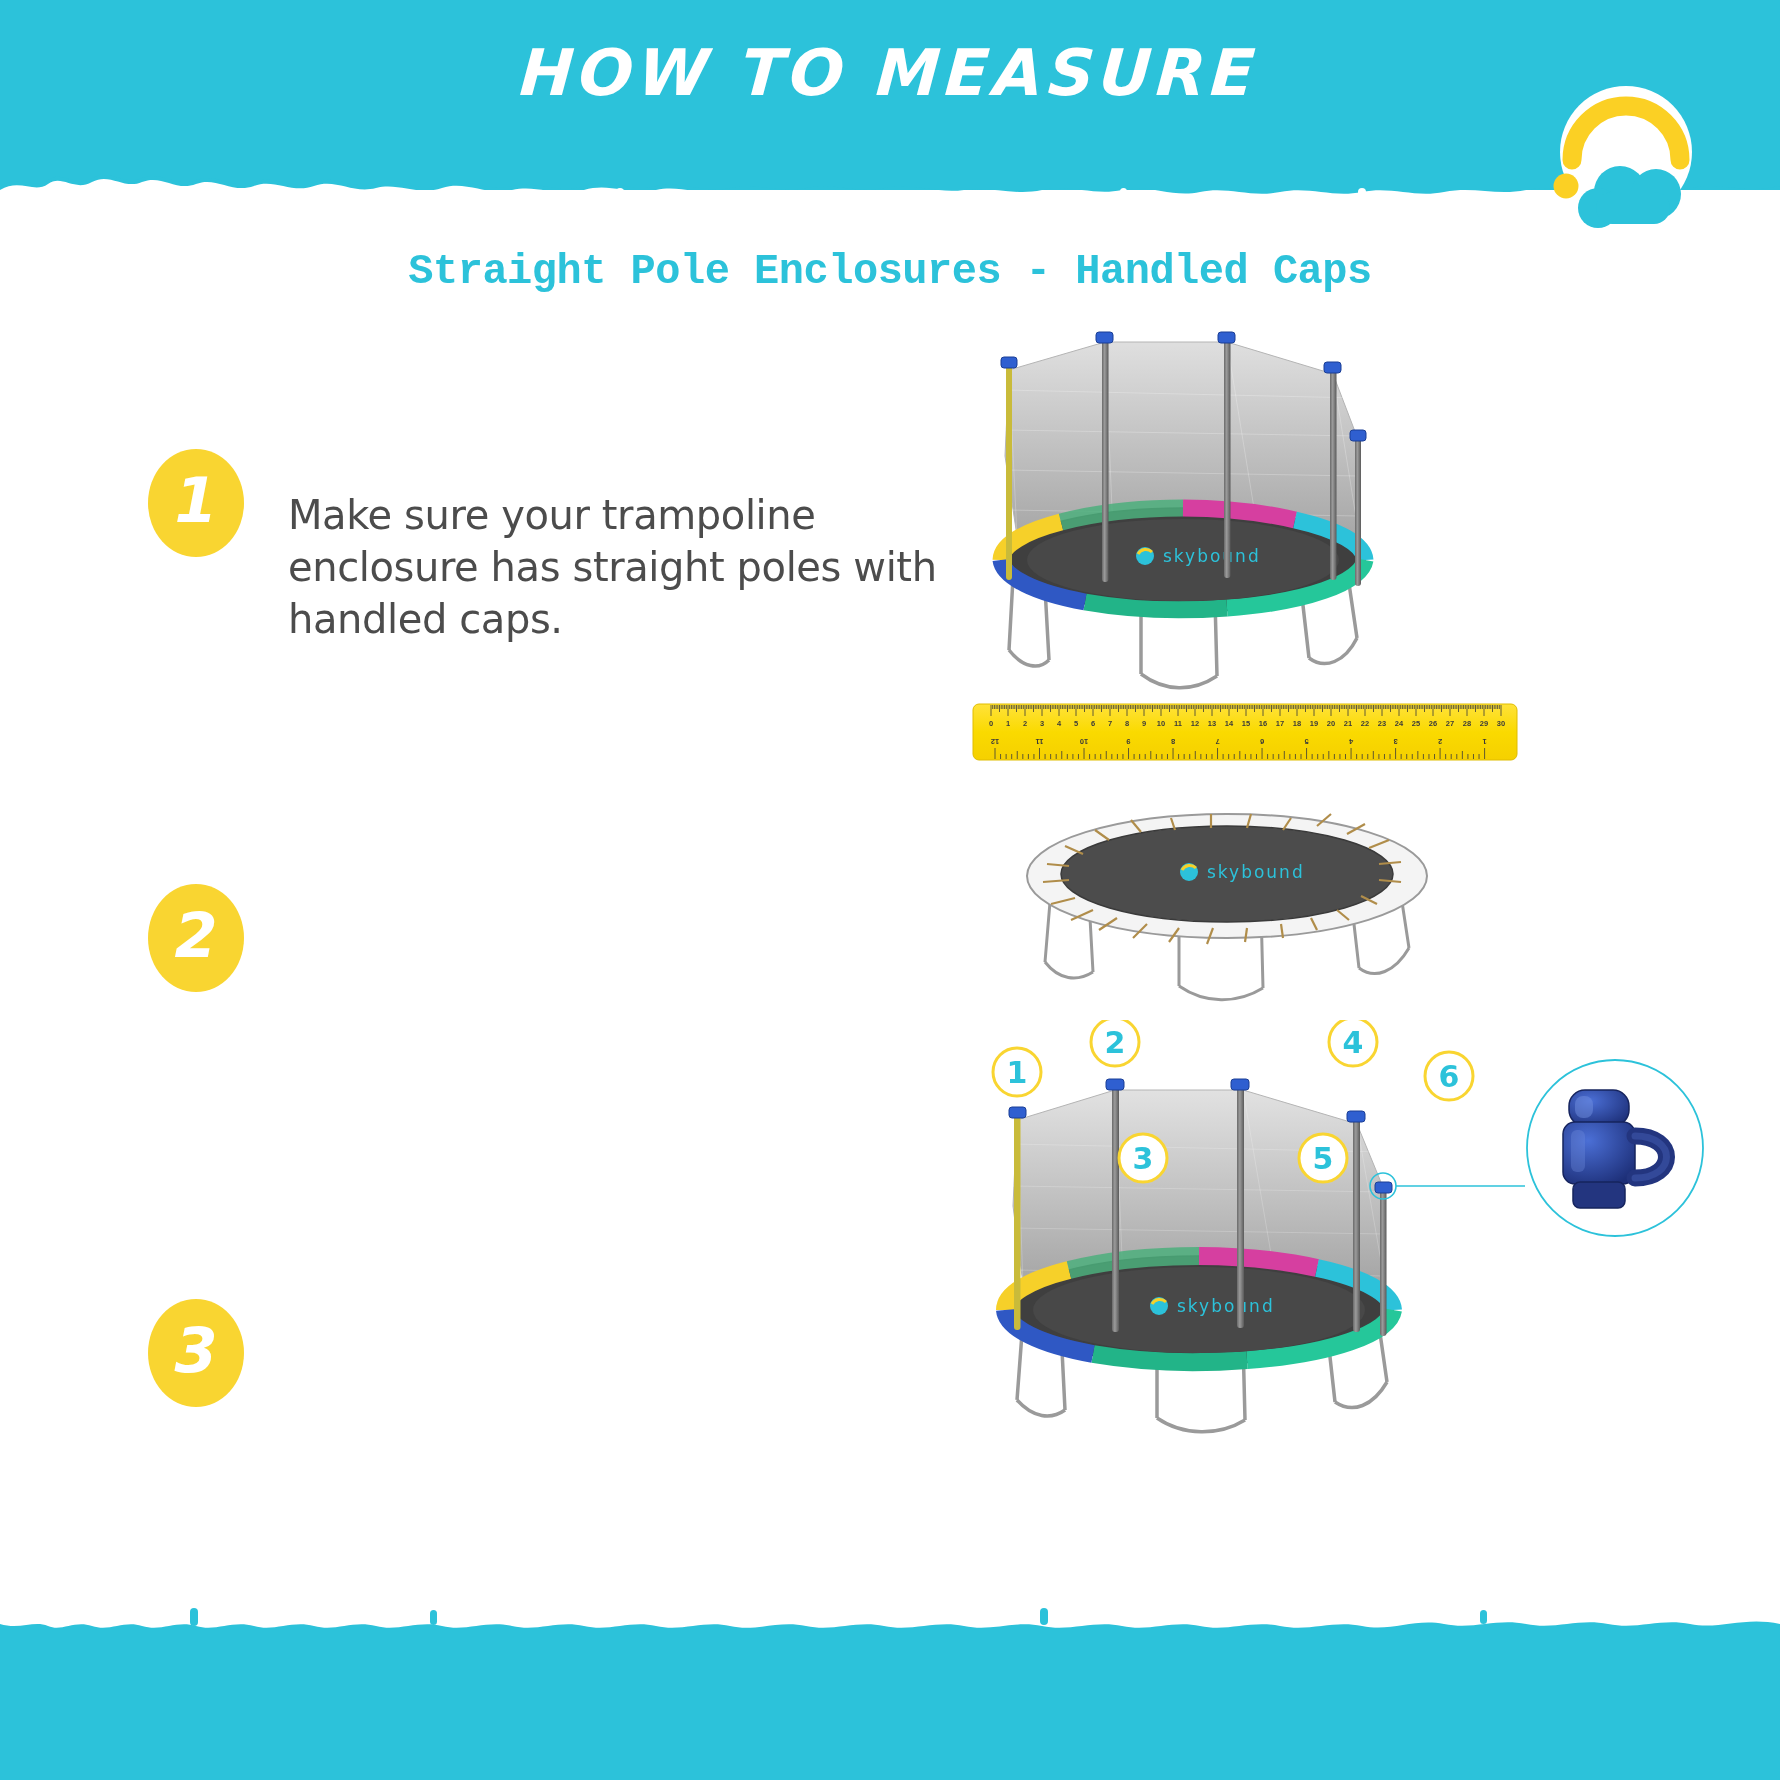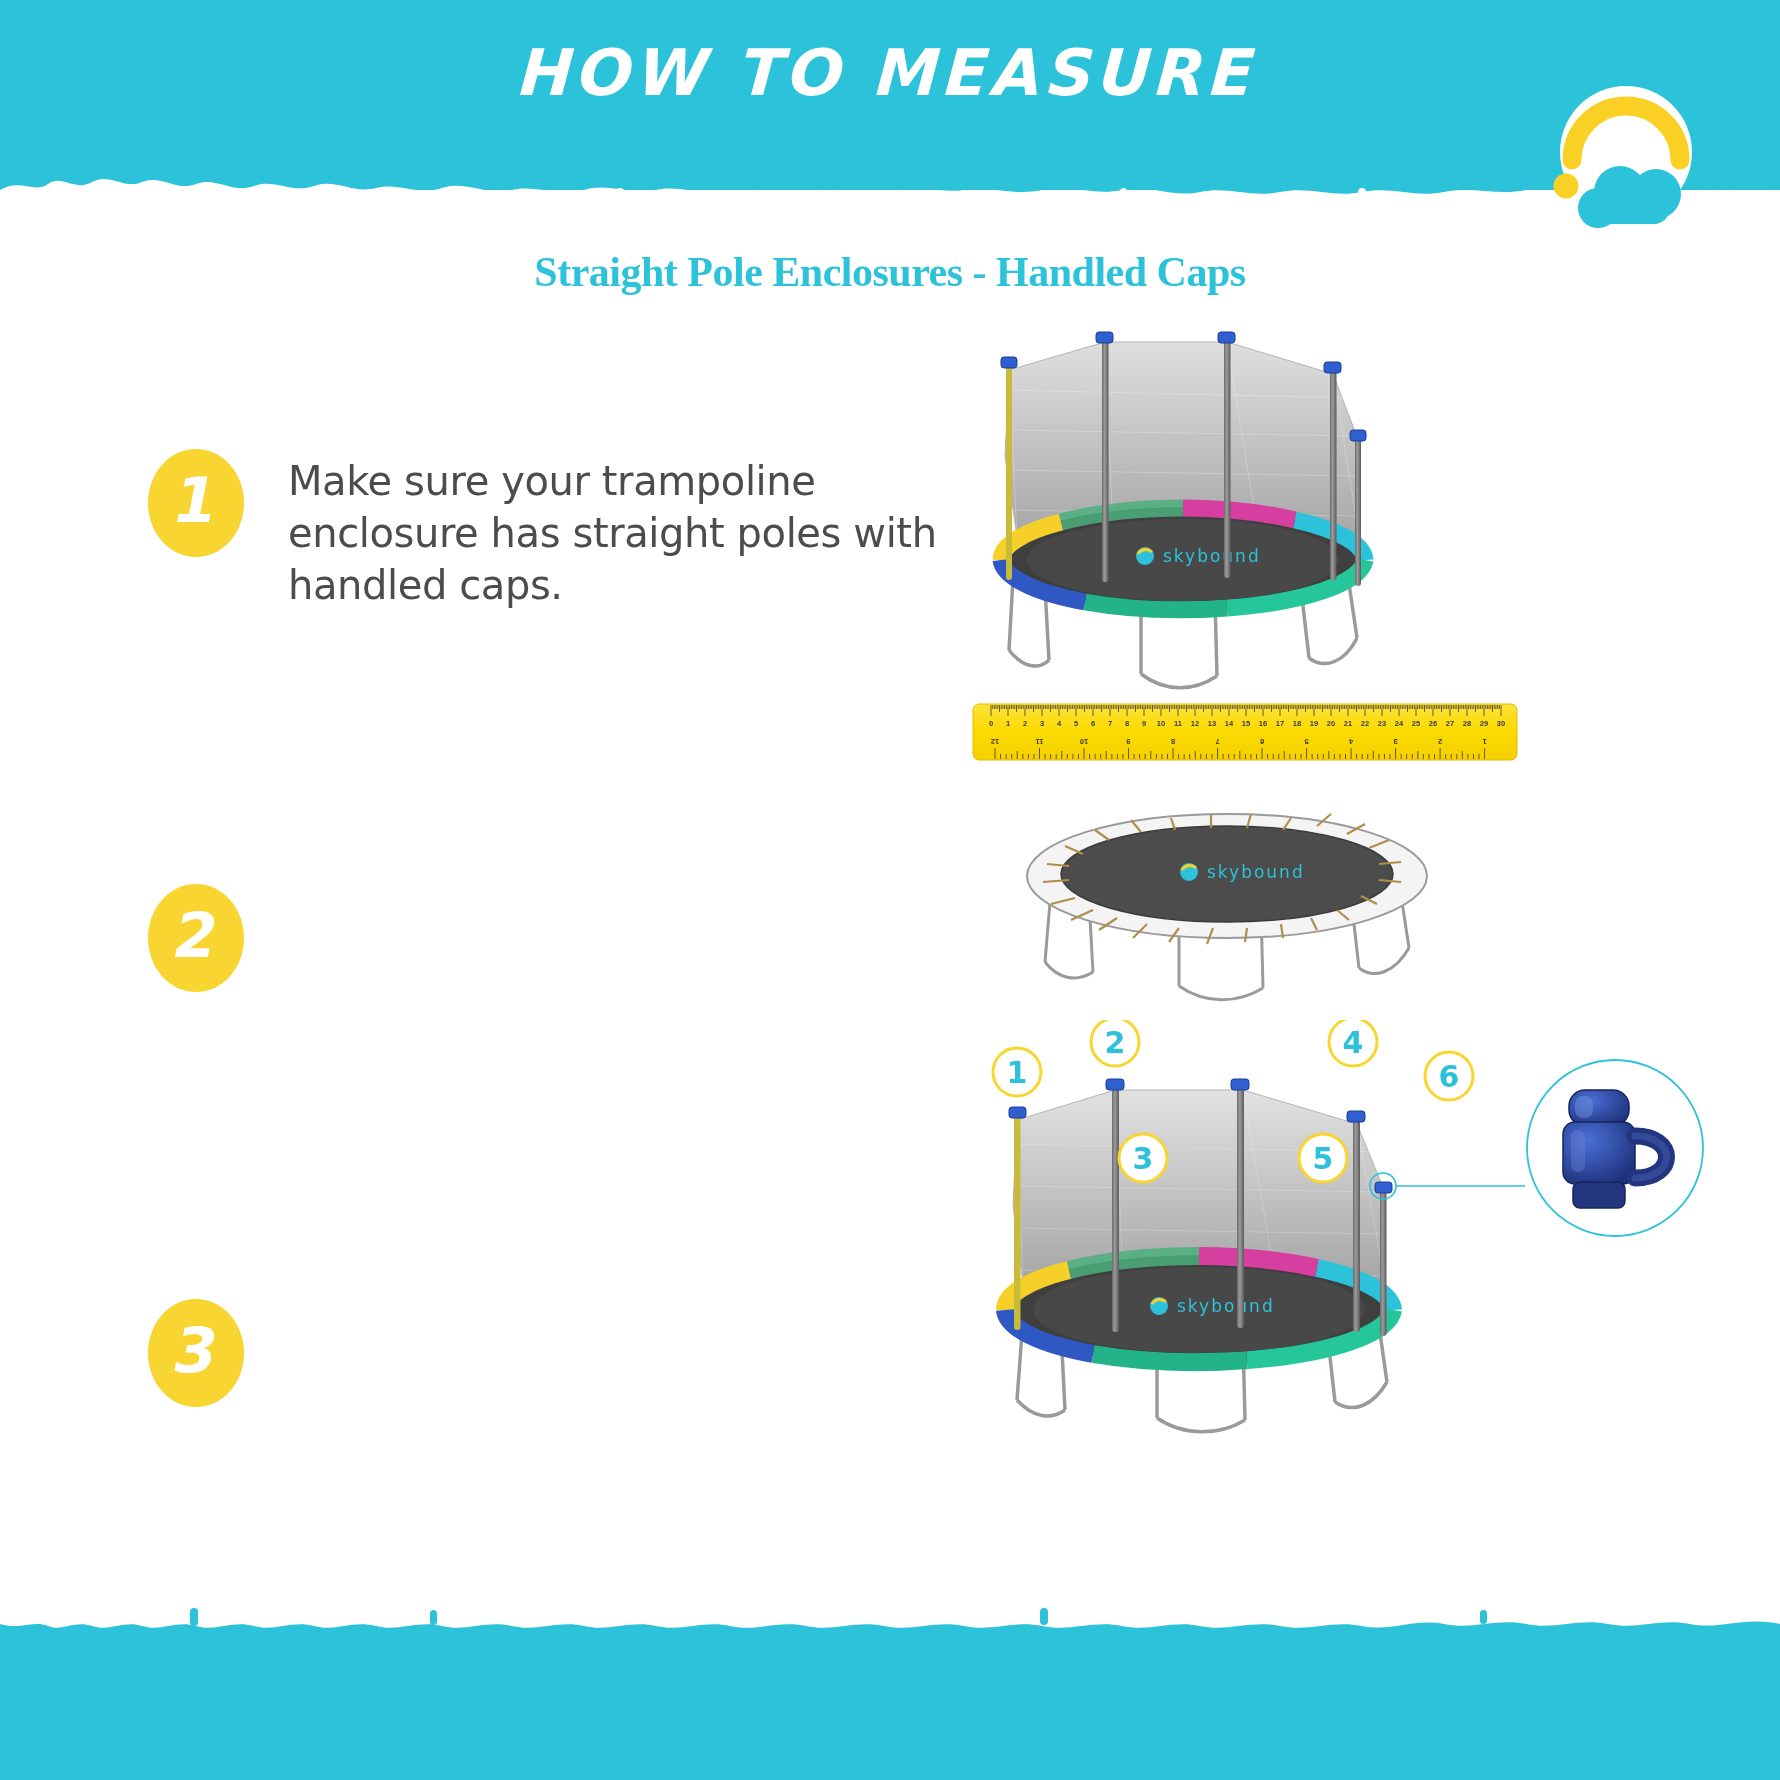--- a/index.html
+++ b/index.html
@@ -51,21 +51,21 @@
     top: 82px; left: 1548px;
     width: 180px; height: 150px;
   }
 
   
   .subtitle {
     position: absolute;
     top: 248px; left: 0; width: 1780px;
     text-align: center;
     color: #2cc2da;
-    font-family: Liberation Serif, serif;
+    font-family: Liberation Mono, monospace;
     font-weight: bold;
     font-size: 42px;
     letter-spacing: -0.5px;
   }
 
   
   .steps { position: absolute; top: 0; left: 0; width: 1780px; height: 1780px; }
 
   .step { position: absolute; display: flex; align-items: flex-start; }
   .step-1 { top: 455px; left: 148px; }
@@ -91,20 +91,21 @@
   }
 
   .step-text {
     margin-left: 44px;
     color: #4c4c4c;
     font-family: "DejaVu Sans", sans-serif;
     font-size: 40px;
     line-height: 1.3;
     max-width: 660px;
     letter-spacing: -0.4px;
+    margin-top: 34px;
   }
 
   
   .illo { position: absolute; }
   .illo-1 { top: 330px;  left: 965px; width: 470px; height: 360px; }
   .illo-2 { top: 700px;  left: 965px; width: 560px; height: 320px; }
   .illo-3 { top: 1020px; left: 965px; width: 790px; height: 420px; }
 
   .illo svg { display: block; width: 100%; height: 100%; }
 

